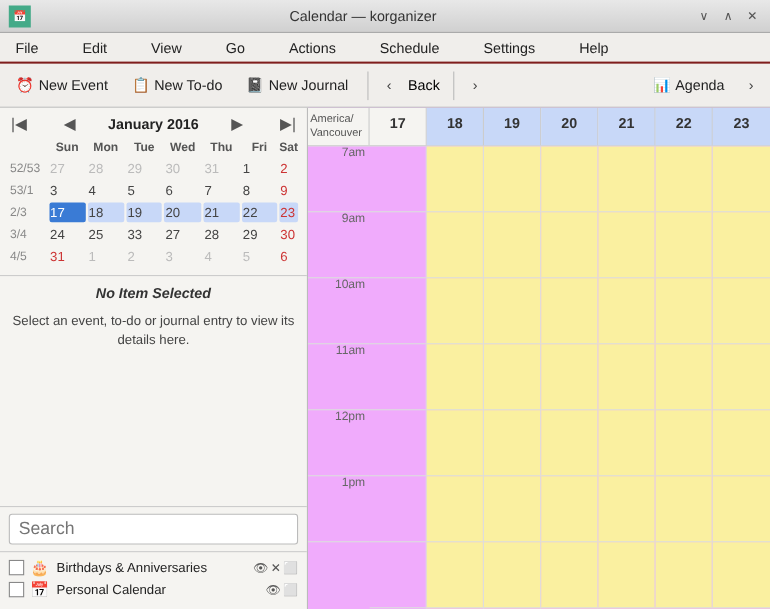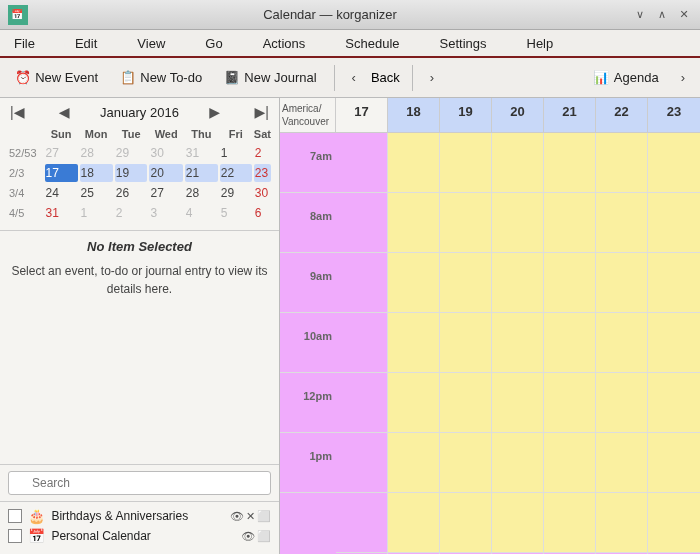--- a/index.html
+++ b/index.html
@@ -95,21 +95,21 @@
       padding: 6px;
       border-bottom: 1px solid #ccc;
     }
     .mini-cal-header {
       display: flex;
       align-items: center;
       justify-content: space-between;
       margin-bottom: 4px;
     }
     .mini-cal-nav { cursor: pointer; color: #555; font-size: 14px; padding: 0 4px; }
-    .mini-cal-title { font-weight: normal; font-size: 13px; color: #222; }
+    .mini-cal-title { font-weight: bold; font-size: 13px; color: #222; }
     .mini-cal-grid { width: 100%; }
     .mini-cal-grid th {
       text-align: center;
       font-size: 11px;
       font-weight: bold;
       color: #555;
       padding: 2px 0;
       width: calc(100%/7);
     }
     .mini-cal-grid td {
@@ -136,24 +136,24 @@
     .detail-title { font-style: italic; font-weight: bold; font-size: 13px; color: #333; margin-bottom: 8px; }
     .detail-text { font-size: 12px; color: #444; line-height: 1.5; }
 
     
     .search-box {
       padding: 6px 8px;
       border-bottom: 1px solid #ccc;
     }
     .search-input {
       width: 100%;
-      padding: 4px 23px;
+      padding: 4px 8px;
       border: 1px solid #bbb;
       border-radius: 3px;
-      font-size: 12px;
+      font-size: 16px;
       background: white;
       color: #888;
     }
 
     
     .calendars-list {
       padding: 6px 8px;
       flex-shrink: 0;
     }
     .calendar-item {
@@ -222,24 +222,23 @@
       min-width: 56px;
       flex-shrink: 0;
     }
     .time-slot {
       height: 60px;
       border-bottom: 1px solid #ddd;
       display: flex;
       align-items: flex-start;
       justify-content: flex-end;
       padding-right: 4px;
-      padding-top: 17px;
+      padding-top: 0;
       font-size: 11px;
       color: #666;
-      font-weight: bold;
     }
     .day-grid {
       flex: 1;
       display: grid;
       grid-template-columns: repeat(7, 1fr);
     }
     .day-col {
       border-right: 1px solid #ddd;
     }
     .day-col:last-child { border-right: none; }
@@ -338,34 +337,44 @@
               <td class="week-num">52/53</td>
               <td class="other-month">27</td>
               <td class="other-month">28</td>
               <td class="other-month">29</td>
               <td class="other-month">30</td>
               <td class="other-month">31</td>
               <td class="">1</td>
               <td class="weekend">2</td>
             </tr>
             <tr>
+              <td class="week-num">53/1</td>
+              <td class="">3</td>
+              <td class="">4</td>
+              <td class="">5</td>
+              <td class="">6</td>
+              <td class="">7</td>
+              <td class="">8</td>
+              <td class="weekend">9</td>
+            </tr>
+            <tr>
               <td class="week-num">2/3</td>
               <td class="today-selected">17</td>
               <td class="selected-week">18</td>
               <td class="selected-week">19</td>
               <td class="selected-week">20</td>
               <td class="selected-week">21</td>
               <td class="selected-week">22</td>
               <td class="selected-week weekend">23</td>
             </tr>
             <tr>
               <td class="week-num">3/4</td>
               <td class="">24</td>
               <td class="">25</td>
-              <td class="">26</td>
+              <td class="">33</td>
               <td class="">27</td>
               <td class="">28</td>
               <td class="">29</td>
               <td class="weekend">30</td>
             </tr>
             <tr>
               <td class="week-num">4/5</td>
               <td class="weekend">31</td>
               <td class="other-month">1</td>
               <td class="other-month">2</td>
@@ -422,23 +431,23 @@
           <div class="week-header-day highlighted">20</div>
           <div class="week-header-day highlighted">21</div>
           <div class="week-header-day highlighted">22</div>
           <div class="week-header-day highlighted">23</div>
         </div>
     </div>
 
     <div class="time-grid">
       <div class="time-labels" id="time-labels">
       <div class="time-slot">7am</div>
-          <div class="time-slot">8am</div>
           <div class="time-slot">9am</div>
           <div class="time-slot">10am</div>
+          <div class="time-slot">11am</div>
           <div class="time-slot">12pm</div>
           <div class="time-slot">1pm</div>
         </div>
       <div class="day-grid" id="day-grid">
       <div class="day-col">
             <div class="day-cell"></div>
             <div class="day-cell"></div>
             <div class="day-cell"></div>
             <div class="day-cell"></div>
             <div class="day-cell"></div>

